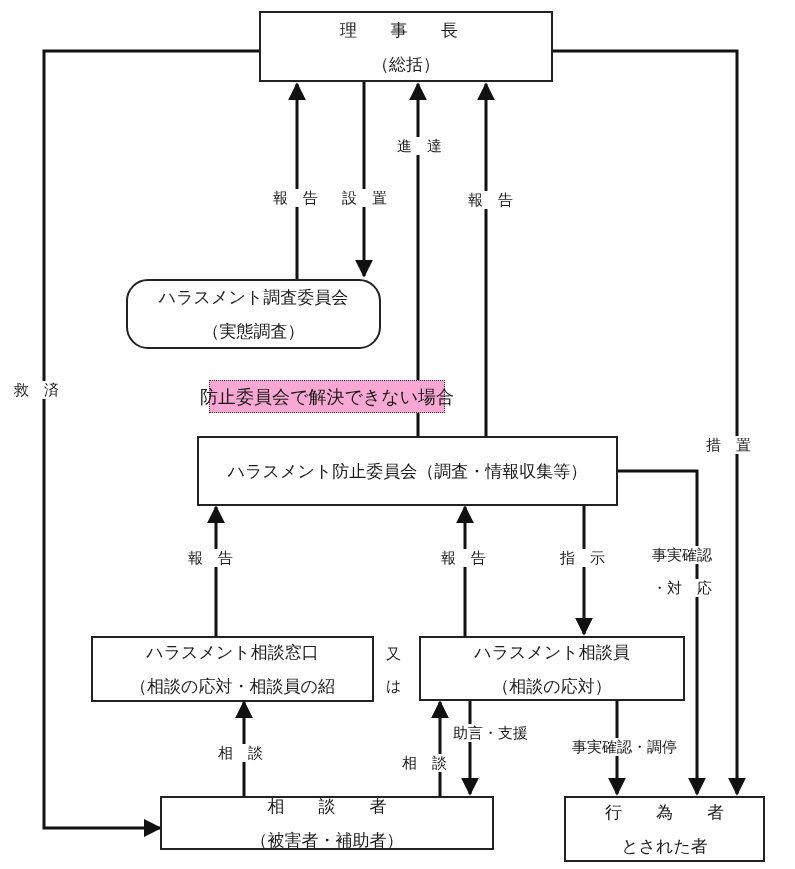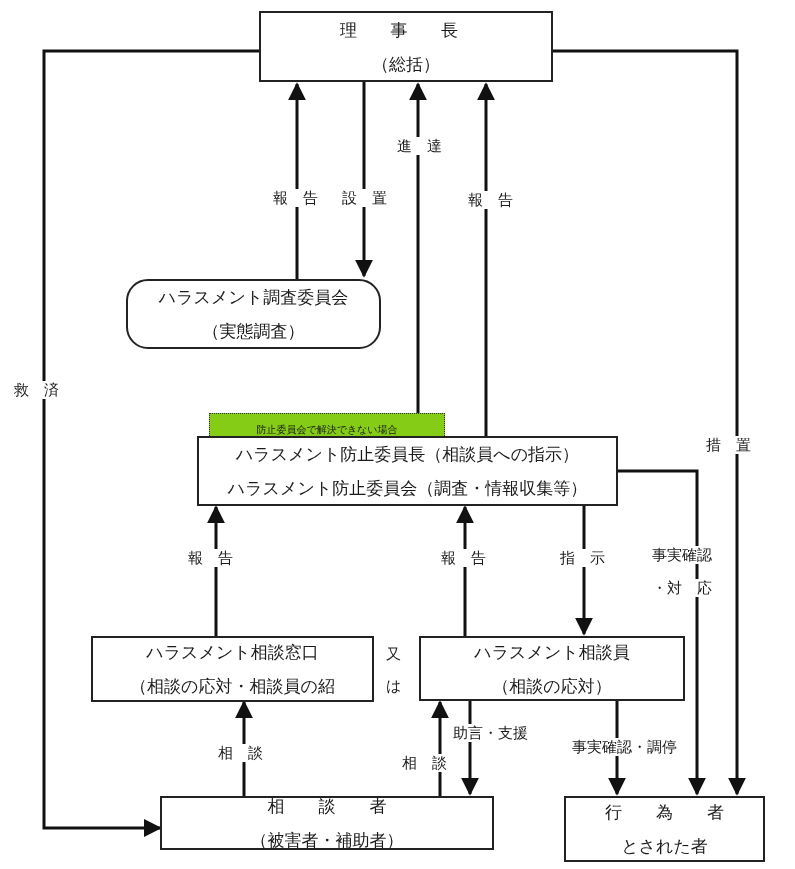--- a/index.html
+++ b/index.html
@@ -1,22 +1,22 @@
 <!DOCTYPE html>
 <html><head>
   <meta charset="utf-8">
   <style>
     html, body { margin: 0; padding: 0; background: #ffffff; }
     body { width: 795px; height: 869px; position: relative; overflow: hidden;
            font-family: "DejaVu Sans", "Liberation Sans", sans-serif; color: #1a1a1a; }
     .box { position: absolute; border: 2px solid #222; background: #fff; box-sizing: border-box;
            display: flex; flex-direction: column; justify-content: center; align-items: center;
            text-align: center; font-size: 17px; line-height: 34px; white-space: nowrap; overflow: hidden; }
-    .note { position: absolute; border: 1.5px dotted #333; background: #84cc16; box-sizing: border-box;
-            font-size: 10px; display: flex; align-items: center; justify-content: center; white-space: nowrap; margin-top: 33px; }
+    .note { position: absolute; border: 1.5px dotted #333; background: #f9a8d4; box-sizing: border-box;
+            font-size: 18px; display: flex; align-items: center; justify-content: center; white-space: nowrap; }
     .lbl { position: absolute; font-size: 15px; white-space: nowrap; background: #fff; line-height: 18px; }
     svg#lines { position: absolute; left: 0; top: 0; }
     .spaced { letter-spacing: 14px; }
   </style>
 </head>
 <body>
 
 <svg id="lines" width="795" height="869">
   <defs>
     <marker id="ah" viewBox="0 0 10 10" refX="9" refY="5" markerWidth="6" markerHeight="6" orient="auto-start-reverse">
@@ -63,21 +63,20 @@
 <div class="box" style="left:126px; top:279px; width:255px; height:70px;border-radius:22px;">
   <div>ハラスメント調査委員会</div>
   <div>（実態調査）</div>
 </div>
 
 <div class="note" style="left:209px; top:380px; width:236px; height:33px;">
   <span>防止委員会で解決できない場合</span>
 </div>
 
 <div class="box" style="left:197px; top:436px; width:421px; height:70px;">
-  <div>ハラスメント防止委員長（相談員への指示）</div>
   <div>ハラスメント防止委員会（調査・情報収集等）</div>
 </div>
 
 <div class="box" style="left:91px; top:636px; width:283px; height:66px;">
   <div>ハラスメント相談窓口</div>
   <div>（相談の応対・相談員の紹</div>
 </div>
 
 <div class="box" style="left:419px; top:636px; width:266px; height:65px;">
   <div>ハラスメント相談員</div>

